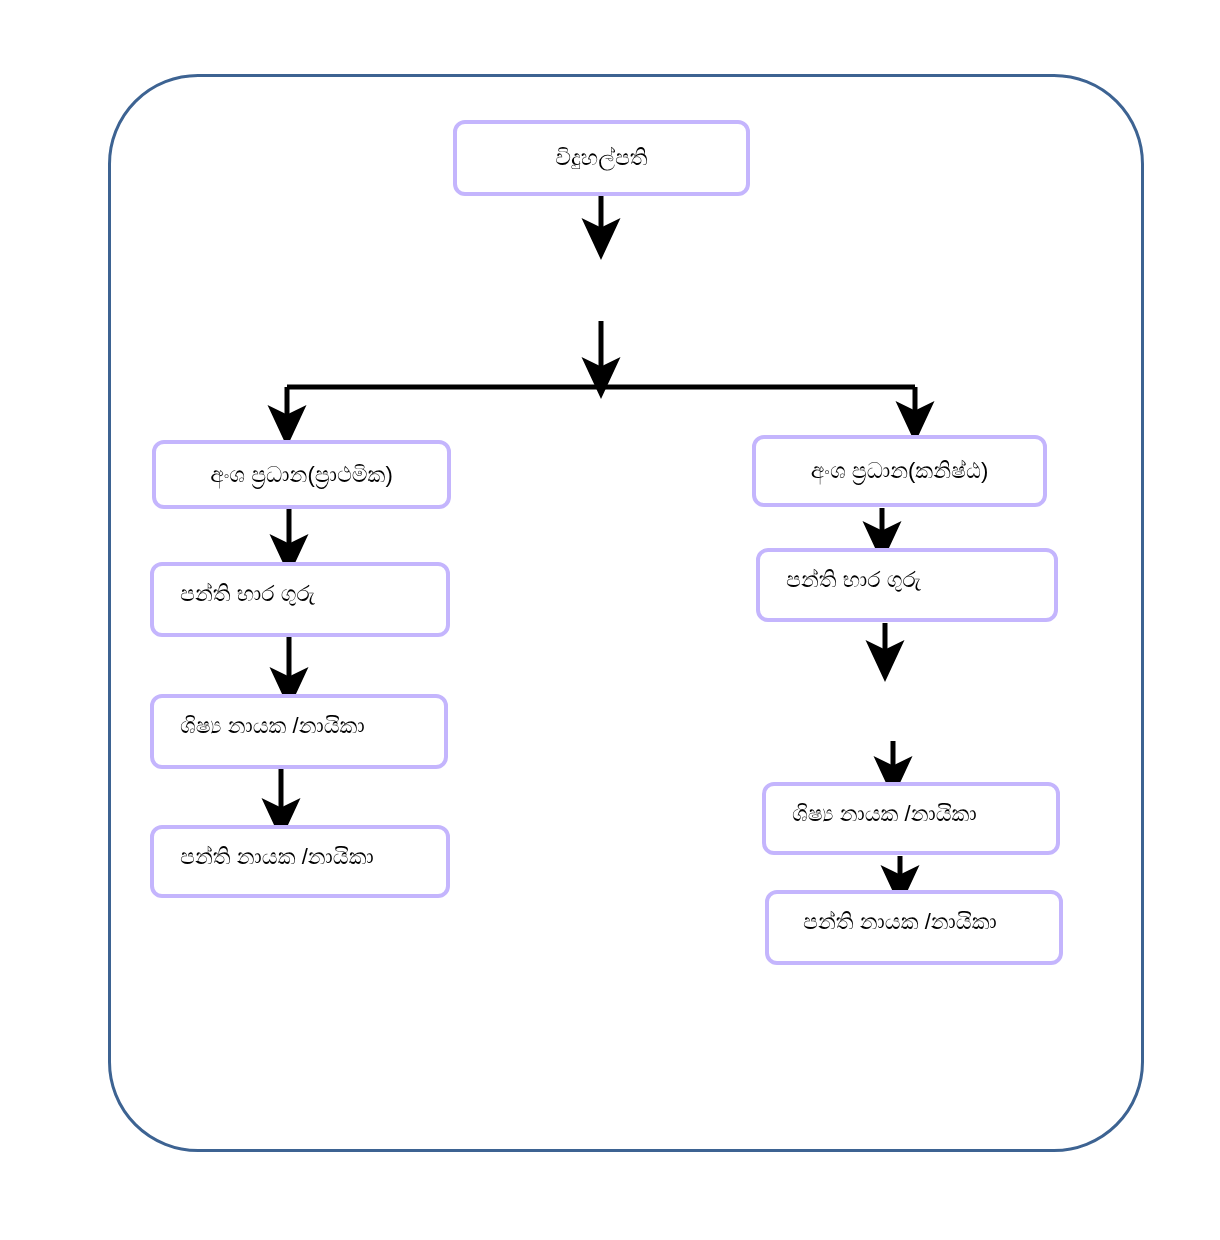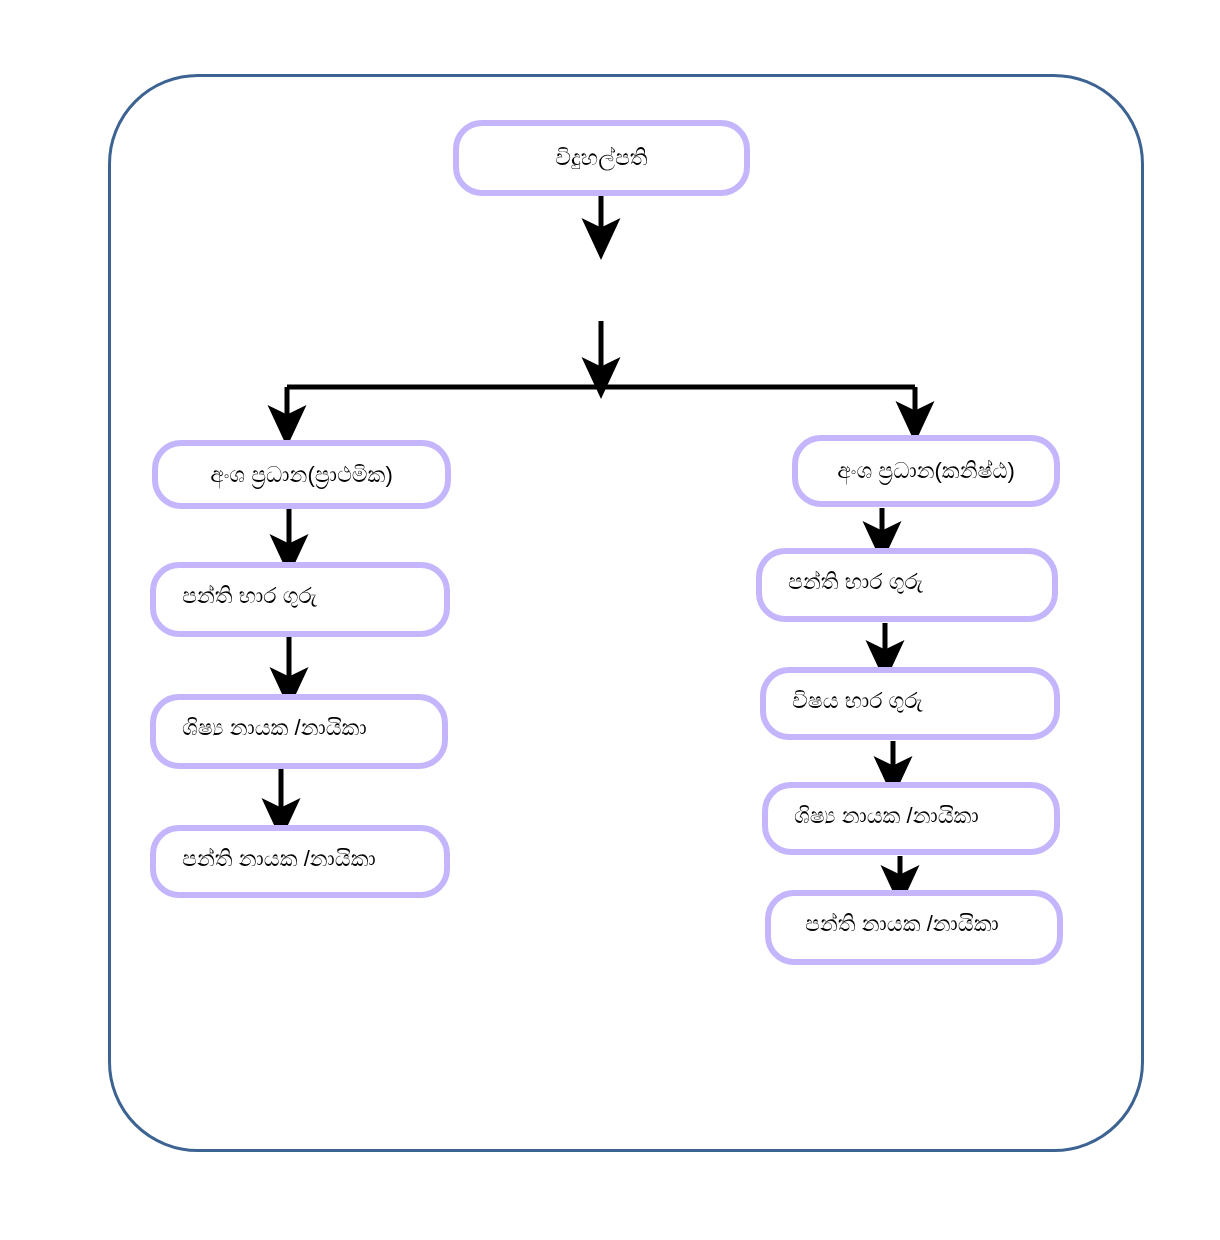--- a/index.html
+++ b/index.html
@@ -36,22 +36,22 @@
     position: absolute;
     left: 0;
     top: 0;
     width: 1220px;
     height: 1240px;
   }
   
   .node {
     position: absolute;
     box-sizing: border-box;
-    border: 6px solid #c4b5fd;
-    border-radius: 29px;
+    border: 4px solid #c4b5fd;
+    border-radius: 12px;
     background: #ffffff;
     display: flex;
     align-items: center;
     z-index: 5;
     justify-content: flex-end;
   }
   .node .node-label {
     display: block;
     width: 100%;
     font-size: 22px;
@@ -126,31 +126,28 @@
   </div>
 
   <div class="node lead text-top" style="left:150px; top:694px; width:298px; height:75px;">
     <span class="node-label">ශිෂ්‍ය නායක /නායිකා</span>
   </div>
 
   <div class="node lead text-top" style="left:150px; top:825px; width:300px; height:73px;">
     <span class="node-label">පන්ති නායක /නායිකා</span>
   </div>
 
-  <div class="node center" style="left:792px; top:435px; width:268px; height:72px;">
+  <div class="node center" style="left:752px; top:435px; width:295px; height:72px;">
     <span class="node-label">අංශ ප්‍රධාන(කනිෂ්ඨ)</span>
   </div>
 
   <div class="node lead text-top" style="left:756px; top:548px; width:302px; height:74px;">
     <span class="node-label">පන්ති භාර ගුරු</span>
   </div>
 
-  <div class="node lead text-top" style="left:760px; top:667px; width:300px; height:73px;">
-    <span class="node-label">විෂය භාර ගුරු</span>
-  </div>
 
   <div class="node lead text-top" style="left:762px; top:782px; width:298px; height:73px;">
     <span class="node-label">ශිෂ්‍ය නායක /නායිකා</span>
   </div>
 
   <div class="node lead-wide text-top" style="left:765px; top:890px; width:298px; height:75px;">
     <span class="node-label">පන්ති නායක /නායිකා</span>
   </div>
 
 </div>

